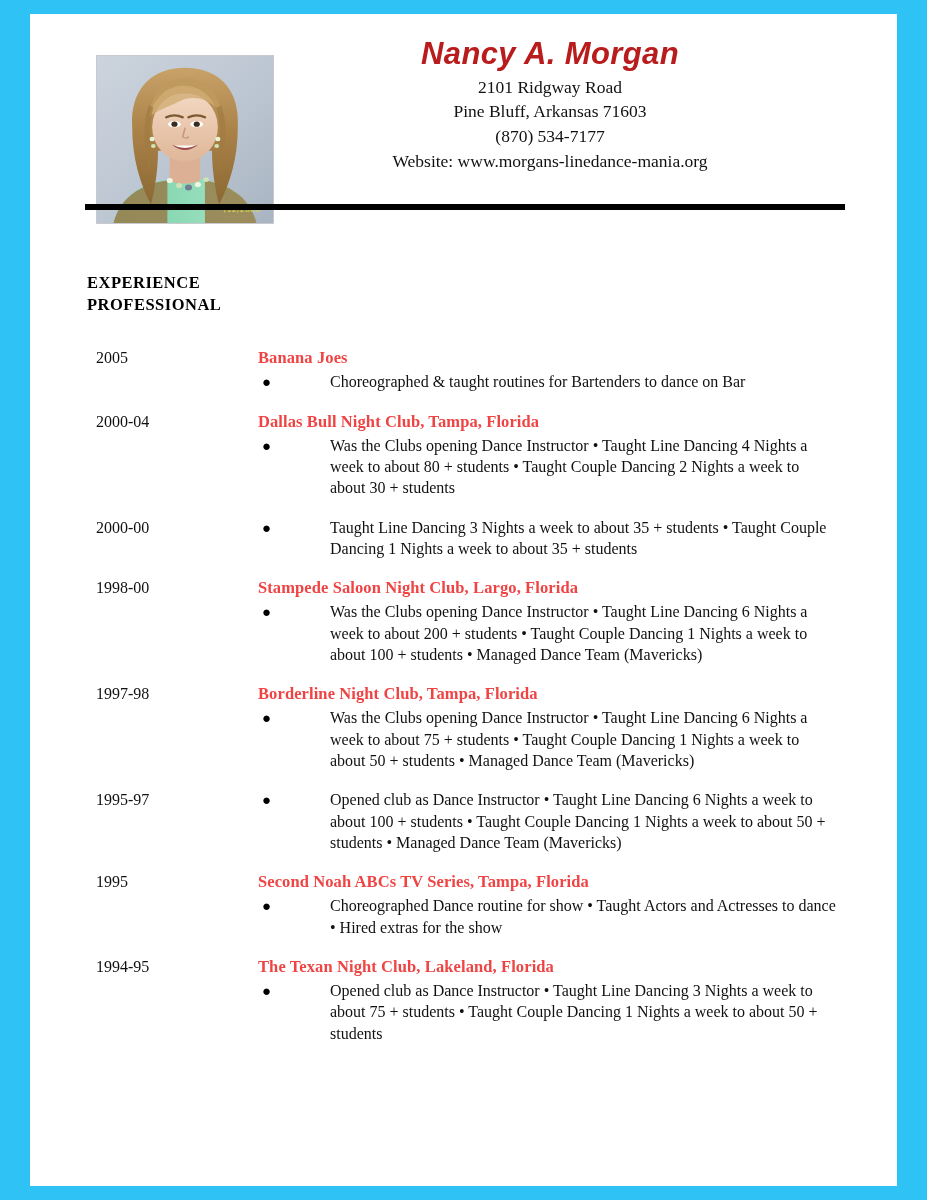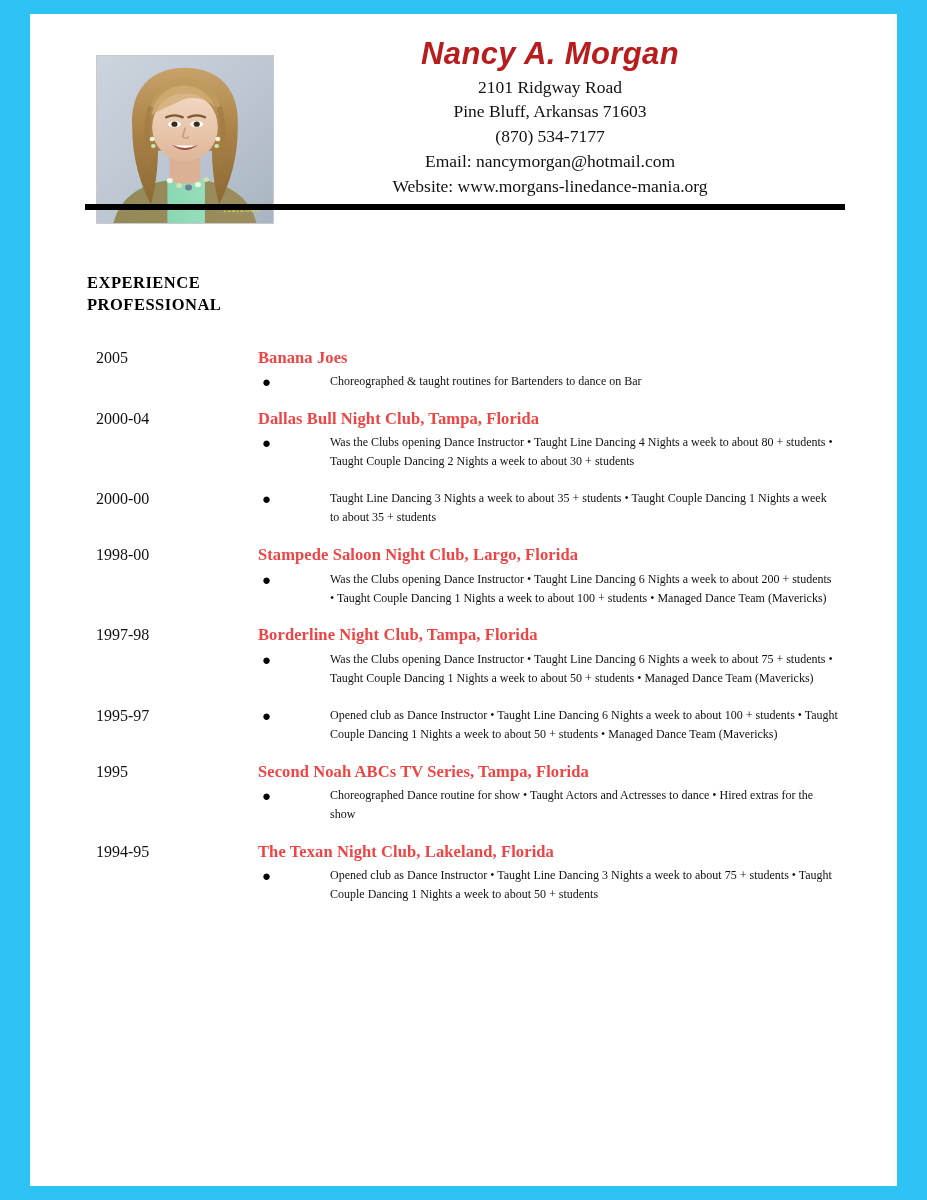--- a/index.html
+++ b/index.html
@@ -140,21 +140,21 @@
   }
   .bullet-dot {
     position: absolute;
     left: 4px;
     top: 4px;
     font-size: 15px;
     line-height: 1;
     color: #000;
   }
   .bullet-text {
-    font-size: 12px;
+    font-size: 16px;
     line-height: 1.33;
     color: #111;
   }
 </style>
 </head>
 <body>
 
 <div id="page">
   <div id="sheet">
 
@@ -225,21 +225,20 @@
           <circle cx="93" cy="125" r="2.4" fill="#cfe3b6"></circle>
           <text class="photo-date" x="108" y="158" font-family="'DejaVu Sans', sans-serif" font-size="7" fill="#d8d94a">/12/2006</text>
         </svg>
       </div>
 
       <div class="contact-block">
         <div class="person-name">Nancy A. Morgan</div>
         <div class="contact-line">2101 Ridgway Road</div>
         <div class="contact-line">Pine Bluff, Arkansas  71603</div>
         <div class="contact-line">(870) 534-7177</div>
-        <div class="contact-line">Email:  nancymorgan@hotmail.com</div>
         <div class="contact-line">Website:  www.morgans-linedance-mania.org</div>
       </div>
     </div>
 
     <div class="rule"></div>
 
     <div class="section-title">
       <div>EXPERIENCE</div>
       <div>PROFESSIONAL</div>
     </div>

